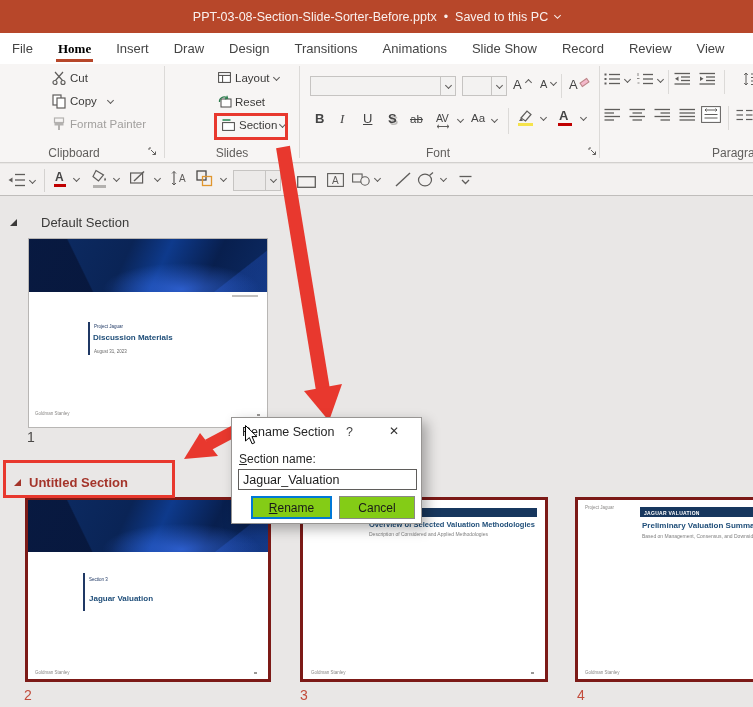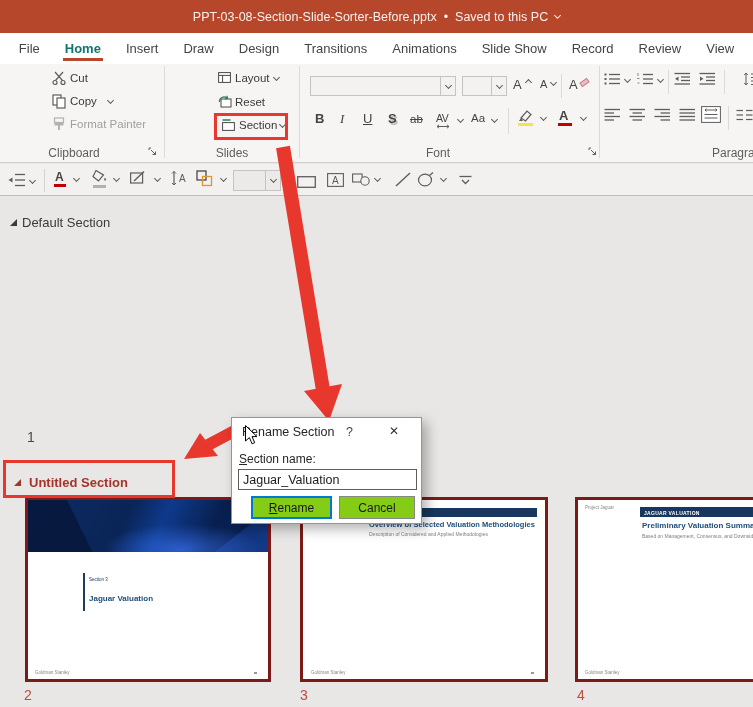--- a/index.html
+++ b/index.html
@@ -5,23 +5,23 @@
   * { box-sizing: border-box; margin: 0; padding: 0; }
   html,body { width:753px; height:707px; }
   body { font-family:"Liberation Sans", sans-serif; background:#e9e7e6; }
   #app { position:relative; width:753px; height:707px; overflow:hidden; background:#e9e7e6; }
   .abs { position:absolute; }
   .cv { display:inline-block; width:5px; height:5px; border-right:1.3px solid #5f5d5b; border-bottom:1.3px solid #5f5d5b; transform:rotate(45deg); }
   .cv.light { border-color:rgba(255,255,255,.9); }
   
   .titlebar { left:0; top:0; width:753px; height:33px; background:#b7472a; display:flex; align-items:center; justify-content:center; gap:7px; color:rgba(255,255,255,.92); font-size:12.5px; }
   
-  .tabrow { left:0; top:33px; width:753px; height:31px; background:#fff; display:flex; align-items:center; gap:25px; padding-left:0; white-space:nowrap;justify-content:center; }
+  .tabrow { left:0; top:33px; width:753px; height:31px; background:#fff; display:flex; align-items:center; gap:25px; padding-left:12px; white-space:nowrap; }
   .tab { font-size:13px; color:#444; position:relative; padding:6px 0; cursor:default; }
-  .tab.active { font-weight:700; color:#0f766e; }
+  .tab.active { font-weight:700; color:#000000;font-family:Liberation Serif, serif; }
   .tab.active::after { content:""; position:absolute; left:-2px; right:-2px; bottom:1px; height:3px; background:#b7472a; }
   
   .ribbon { left:0; top:64px; width:753px; height:99px; background:#f7f5f4; border-bottom:1px solid #d2d0ce; }
   .gdiv { position:absolute; top:2px; width:1px; height:92px; background:#dcdad8; }
   .glabel { position:absolute; font-size:12px; color:#605e5c; text-align:center; }
   .rbtn-lab { position:absolute; font-size:11.5px; color:#3b3a39; white-space:nowrap; }
   .disabled { color:#a19f9d !important; }
   .combo { position:absolute; background:#f3f2f1; border:1px solid #c6c4c2; display:flex; }
   .combo .arr { margin-left:auto; width:15px; border-left:1px solid #c6c4c2; display:flex; align-items:center; justify-content:center; }
   .fbtn { position:absolute; font-size:13px; color:#444; }
@@ -406,25 +406,35 @@
       <span class="cv" style="position:absolute;left:24px;top:4px"></span>
     </div>
     <div class="abs" style="left:459px;top:9px;width:16px;height:15px">
       <svg class="ic" width="13" height="12" viewBox="0 0 13 12">
         <line x1="0.5" y1="1.5" x2="12.5" y2="1.5" stroke="#5f5d5b" stroke-width="1.3"></line>
         <polyline points="3,5 6.5,8.5 10,5" fill="none" stroke="#5f5d5b" stroke-width="1.3"></polyline>
       </svg>
     </div>
   </div>
 
-  <div class="abs" style="left:10px;top:213px;width:200px;height:18px;display:flex;align-items:center;gap:5px">
+  <div class="abs" style="left:10px;top:213px;width:200px;height:18px;display:flex;align-items:center;gap:24px">
     <span class="sec-tri"></span>
     <span class="sec-label">Default Section</span>
   </div>
 
+  <div class="abs thumb" style="left:28px;top:238px;width:240px;height:190px;border:1px solid #b8b6b4">
+    <div class="band" style="height:53px"></div>
+    <div class="abs" style="left:203px;top:56px;width:26px;height:2px;background:#c3c1bf"></div>
+    <div class="abs" style="left:59px;top:83px;width:1.5px;height:33px;background:#1f3864"></div>
+    <div class="abs tiny-nav" style="left:65px;top:85px;font-size:4.5px">Project Jaguar</div>
+    <div class="abs tiny-nav" style="left:64px;top:94px;font-size:8px;font-weight:600;color:#1f4e79">Discussion Materials</div>
+    <div class="abs" style="left:65px;top:110px;font-size:4.5px;color:#666">August 31, 2023</div>
+    <div class="thumb-foot" style="left:6px;top:172px">Goldman Stanley</div>
+    <div class="abs" style="left:228px;top:175px;width:3px;height:1.5px;background:#9a9896"></div>
+  </div>
   <div class="abs slide-num" style="left:27px;top:429px">1</div>
 
   <div class="annbox" style="left:3px;top:460px;width:172px;height:38px"></div>
   <div class="abs" style="left:14px;top:473px;width:160px;height:18px;display:flex;align-items:center;gap:8px;z-index:46">
     <span class="sec-tri red"></span>
     <span class="sec-label" style="color:#a4342a;font-weight:700">Untitled Section</span>
   </div>
 
   <div class="abs thumb" style="left:25px;top:497px;width:246px;height:185px;border:3px solid #7c1a17">
     <div class="band" style="height:52px"></div>

